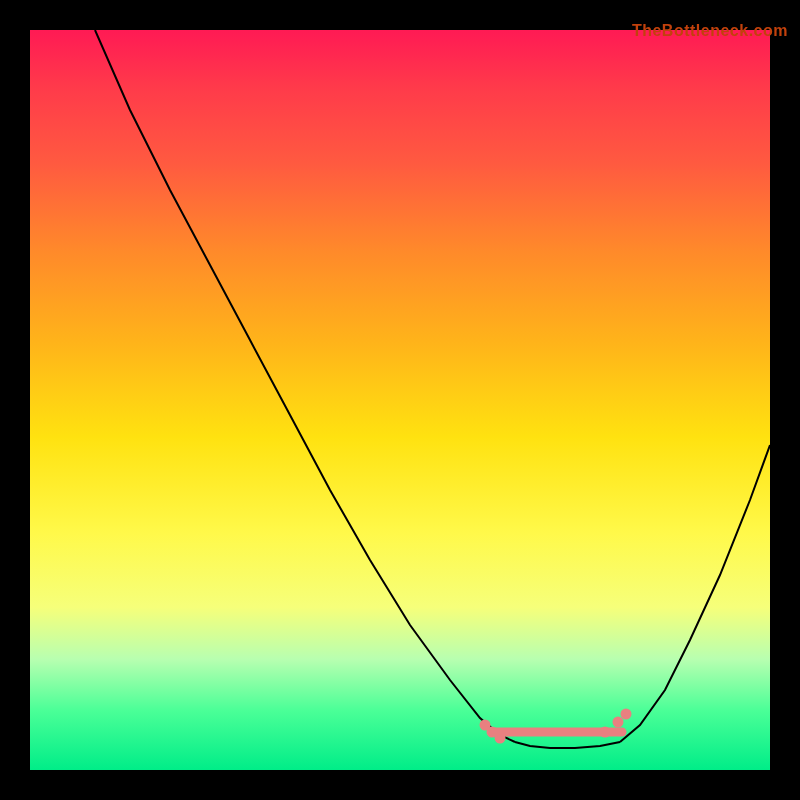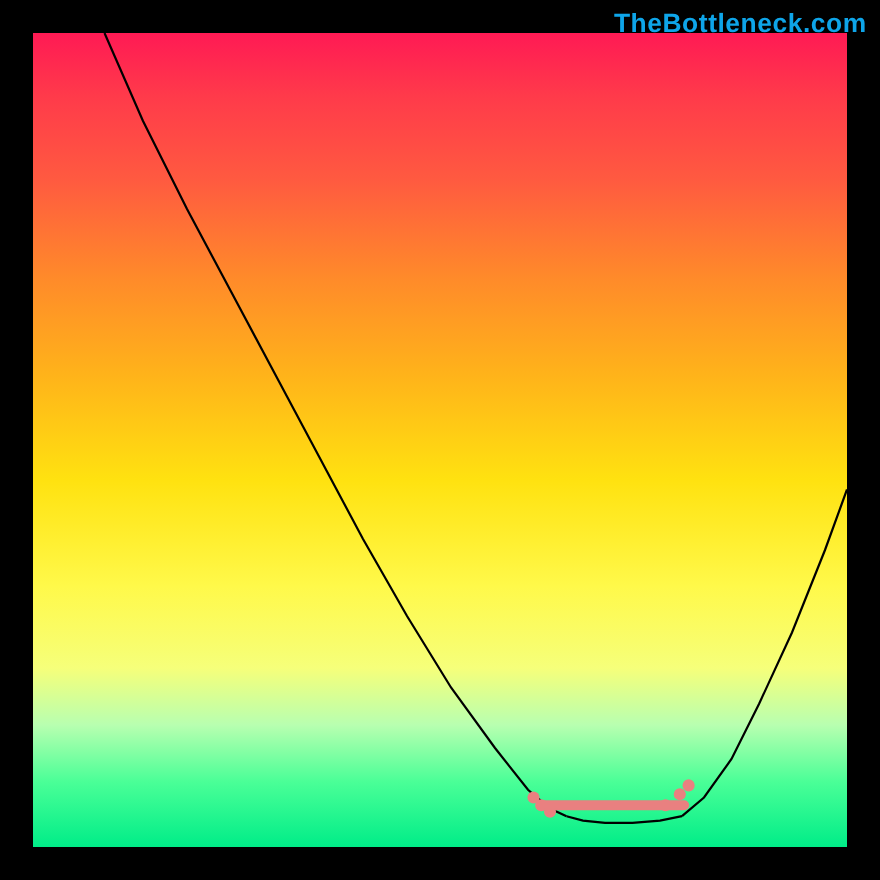--- a/index.html
+++ b/index.html
@@ -12,24 +12,24 @@
     overflow: hidden;
   }
   .frame {
     position: relative;
     width: 800px;
     height: 800px;
     background: #000;
   }
   .watermark {
     position: absolute;
-    top: 8px;
+    top: 22px;
     right: 12px;
-    color: #0ea5e9;
-    font-size: 24px;
+    color: #c2410c;
+    font-size: 16px;
     font-weight: 600;
     letter-spacing: 0.5px;
     z-index: 5;
   }
   .plot {
     position: absolute;
     left: 30px;
     top: 30px;
     width: 740px;
     height: 740px;

